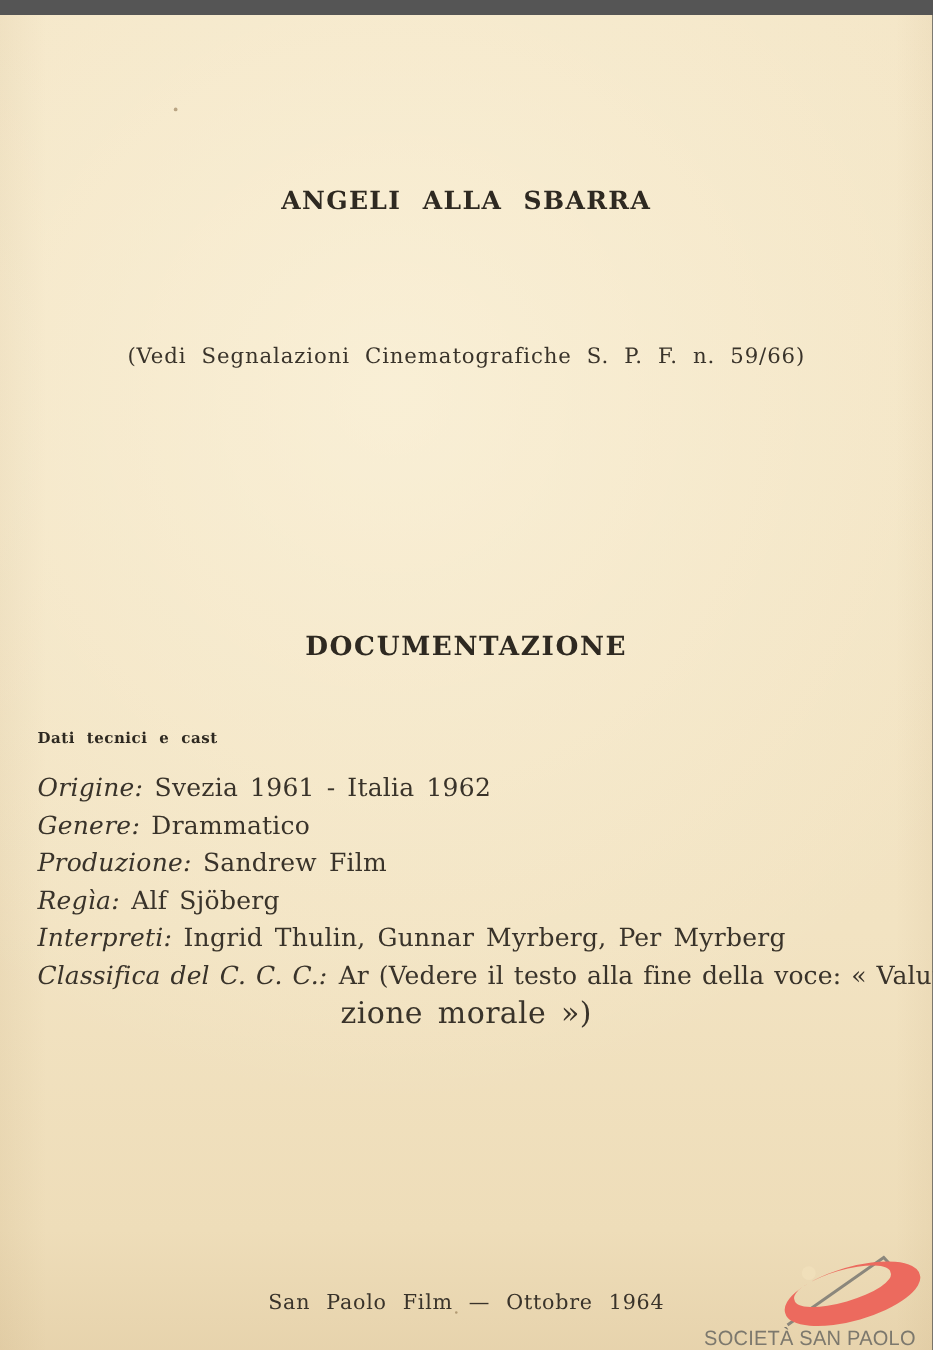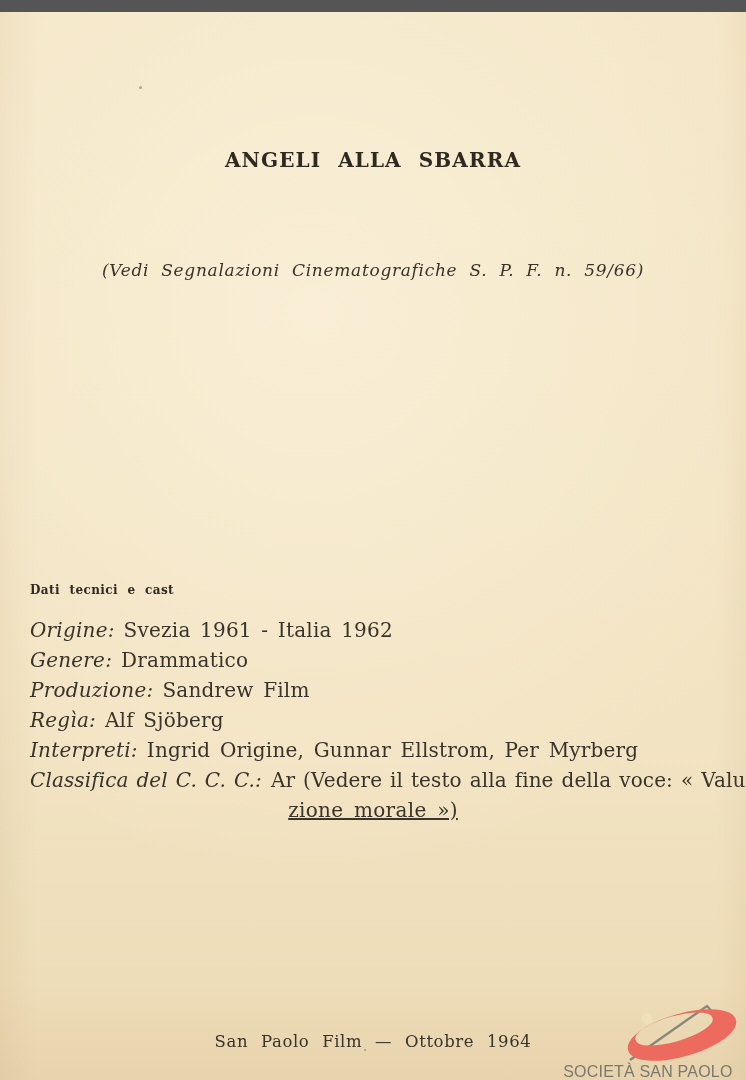--- a/index.html
+++ b/index.html
@@ -31,43 +31,43 @@
     top:133px;height:30px;line-height:30px;
     font-size:20px;font-weight:bold;color:var(--ink-bold);
     letter-spacing:1.1px;word-spacing:9px;
   }
   .subtitle{
     top:178px;height:30px;line-height:30px;
     font-size:19px;font-weight:bold;color:var(--ink-bold);
     letter-spacing:0.8px;word-spacing:7px;
   }
   .ref-note{
-    top:244px;height:28px;line-height:28px;
-    font-size:17px;letter-spacing:0.7px;word-spacing:6px;font-style:italic;
+    top:259px;height:28px;line-height:28px;
+    font-size:17px;letter-spacing:0.7px;word-spacing:6px;
   }
   .section-heading{
     top:490px;height:30px;line-height:30px;
     font-size:21px;font-weight:bold;color:var(--ink-bold);
     letter-spacing:1.3px;
   }
   .subsection-heading{
     position:absolute;left:30px;top:563px;height:30px;line-height:30px;
     font-size:12px;font-weight:bold;color:var(--ink-bold);
     letter-spacing:0.4px;word-spacing:5px;
   }
   .credits{
     position:absolute;left:30px;top:603px;width:700px;
     font-size:20px;letter-spacing:0.2px;word-spacing:3px;
   }
   .credit-row{height:30px;line-height:30px;white-space:nowrap;}
   .credit-label{font-style:italic;margin-right:9px;}
   .credit-row.tight{word-spacing:1.5px;letter-spacing:0.1px;}
   .credit-continuation{
     top:783px;height:30px;line-height:30px;
-    font-size:20px;letter-spacing:0.3px;word-spacing:4px;text-decoration:underline;
+    font-size:24px;letter-spacing:0.3px;word-spacing:4px;
   }
   .footer-line{
     top:1016px;height:28px;line-height:28px;
     font-size:16.5px;letter-spacing:0.6px;word-spacing:7px;
   }
   .logo{position:absolute;left:602px;top:985px;width:142px;height:92px;}
   .logo svg{display:block;}
   .publisher-name{
     position:absolute;right:13px;top:1050px;
     font-family:"Liberation Sans","DejaVu Sans",sans-serif;
@@ -80,37 +80,38 @@
 <body>
 
 <div class="page">
 
   <div class="speck" style="left:139px;top:74px;width:3px;height:3px;"></div>
   <div class="speck" style="left:364px;top:1037px;width:2px;height:2px;"></div>
 
   <div class="centered title">ANGELI ALLA SBARRA</div>
   <div class="centered ref-note">(Vedi Segnalazioni Cinematografiche S. P. F. n. 59/66)</div>
 
+  <div class="centered section-heading">DOCUMENTAZIONE</div>
   <div class="subsection-heading">Dati tecnici e cast</div>
 
   <div class="credits">
     <div class="credit-row">
       <span class="credit-label">Origine:</span><span class="credit-value">Svezia 1961 - Italia 1962</span>
     </div>
     <div class="credit-row">
       <span class="credit-label">Genere:</span><span class="credit-value">Drammatico</span>
     </div>
     <div class="credit-row">
       <span class="credit-label">Produzione:</span><span class="credit-value">Sandrew Film</span>
     </div>
     <div class="credit-row">
       <span class="credit-label">Regìa:</span><span class="credit-value">Alf Sjöberg</span>
     </div>
     <div class="credit-row">
-      <span class="credit-label">Interpreti:</span><span class="credit-value">Ingrid Origine, Gunnar Ellstrom, Per Myrberg</span>
+      <span class="credit-label">Interpreti:</span><span class="credit-value">Ingrid Thulin, Gunnar Myrberg, Per Myrberg</span>
     </div>
     <div class="credit-row tight">
       <span class="credit-label">Classifica del C. C. C.:</span><span class="credit-value">Ar (Vedere il testo alla fine della voce: « Valuta-</span>
     </div>
   </div>
 
   <div class="centered credit-continuation">zione morale »)</div>
 
   <div class="centered footer-line">San Paolo Film — Ottobre 1964</div>
 

